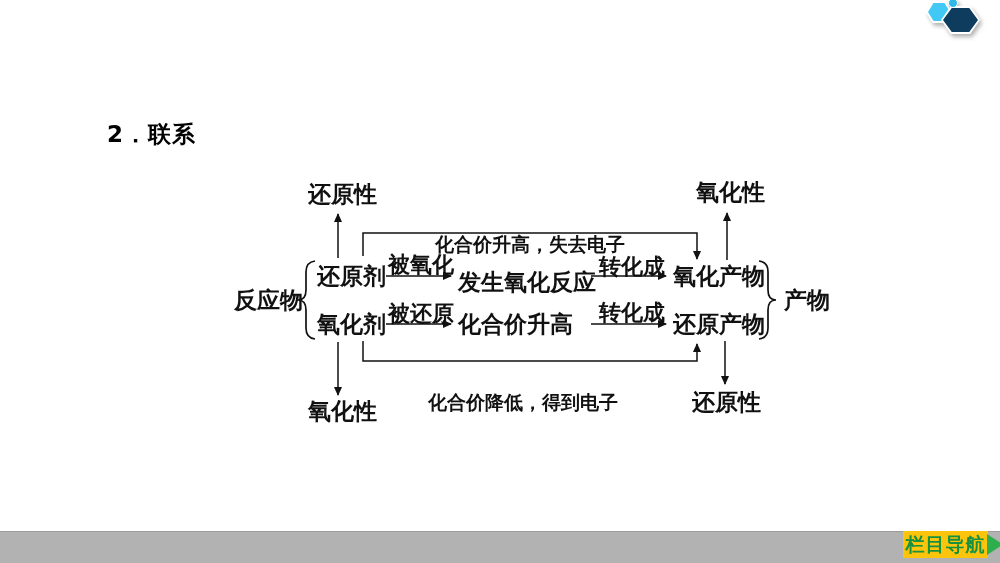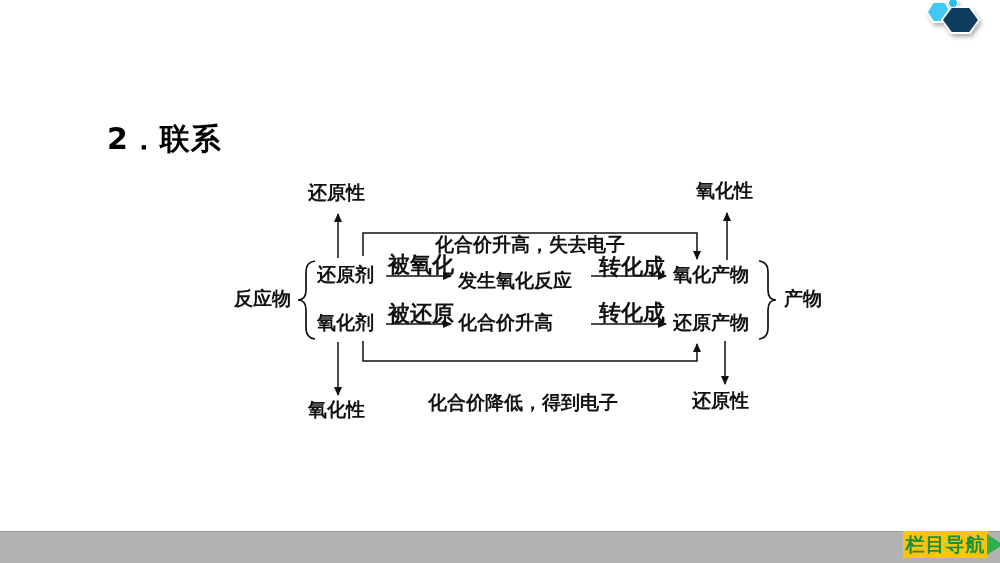--- a/index.html
+++ b/index.html
@@ -13,25 +13,25 @@
   .hex{position:absolute;clip-path:polygon(0% 50%,25% 0%,75% 0%,100% 50%,75% 100%,25% 100%);}
   .hex .inner{position:absolute;left:2px;top:2px;right:2px;bottom:2px;
         clip-path:polygon(0% 50%,25% 0%,75% 0%,100% 50%,75% 100%,25% 100%);}
   .hex-light{left:1px;top:1px;width:26px;height:22px;background:#ffffff;}
   .hex-light .inner{background:#41c8f5;}
   .hex-dark{left:16px;top:6px;width:39px;height:28px;background:#ffffff;}
   .hex-dark .inner{background:#0d3c5f;}
   .dot{position:absolute;left:23px;top:-2px;width:8px;height:8px;border-radius:50%;
        background:#2fb9e8;border:1px solid #fff;}
   
-  .title{position:absolute;left:107px;top:119px;font-size:30px;font-weight:bold;
+  .title{position:absolute;left:107px;top:119px;font-size:23px;font-weight:bold;
          font-family:"DejaVu Sans","Liberation Sans",sans-serif;letter-spacing:1px;color:#000;}
   
   .lbl{position:absolute;font-weight:bold;white-space:nowrap;line-height:1;}
-  .n22{font-size:19px;}
+  .n22{font-size:23px;}
   .n17{font-size:22px;}
   .n19{font-size:19px;margin-top:28px;}
   .svgwrap{position:absolute;left:0;top:0;width:1000px;height:563px;pointer-events:none;}
   
   .footer-bar{position:absolute;left:0;bottom:0;width:1000px;height:32px;
               background:#b2b2b2;border-top:1px solid #9c9c9c;box-sizing:border-box;}
   .nav-badge{position:absolute;left:903px;top:531px;width:97px;height:29px;cursor:pointer;}
   .nav-badge .plate{position:absolute;left:0;top:0;width:85px;height:27px;background:#fcc50c;
               display:flex;align-items:center;justify-content:center;}
   .nav-badge .plate span{font-family:"Liberation Sans","DejaVu Sans",sans-serif;

